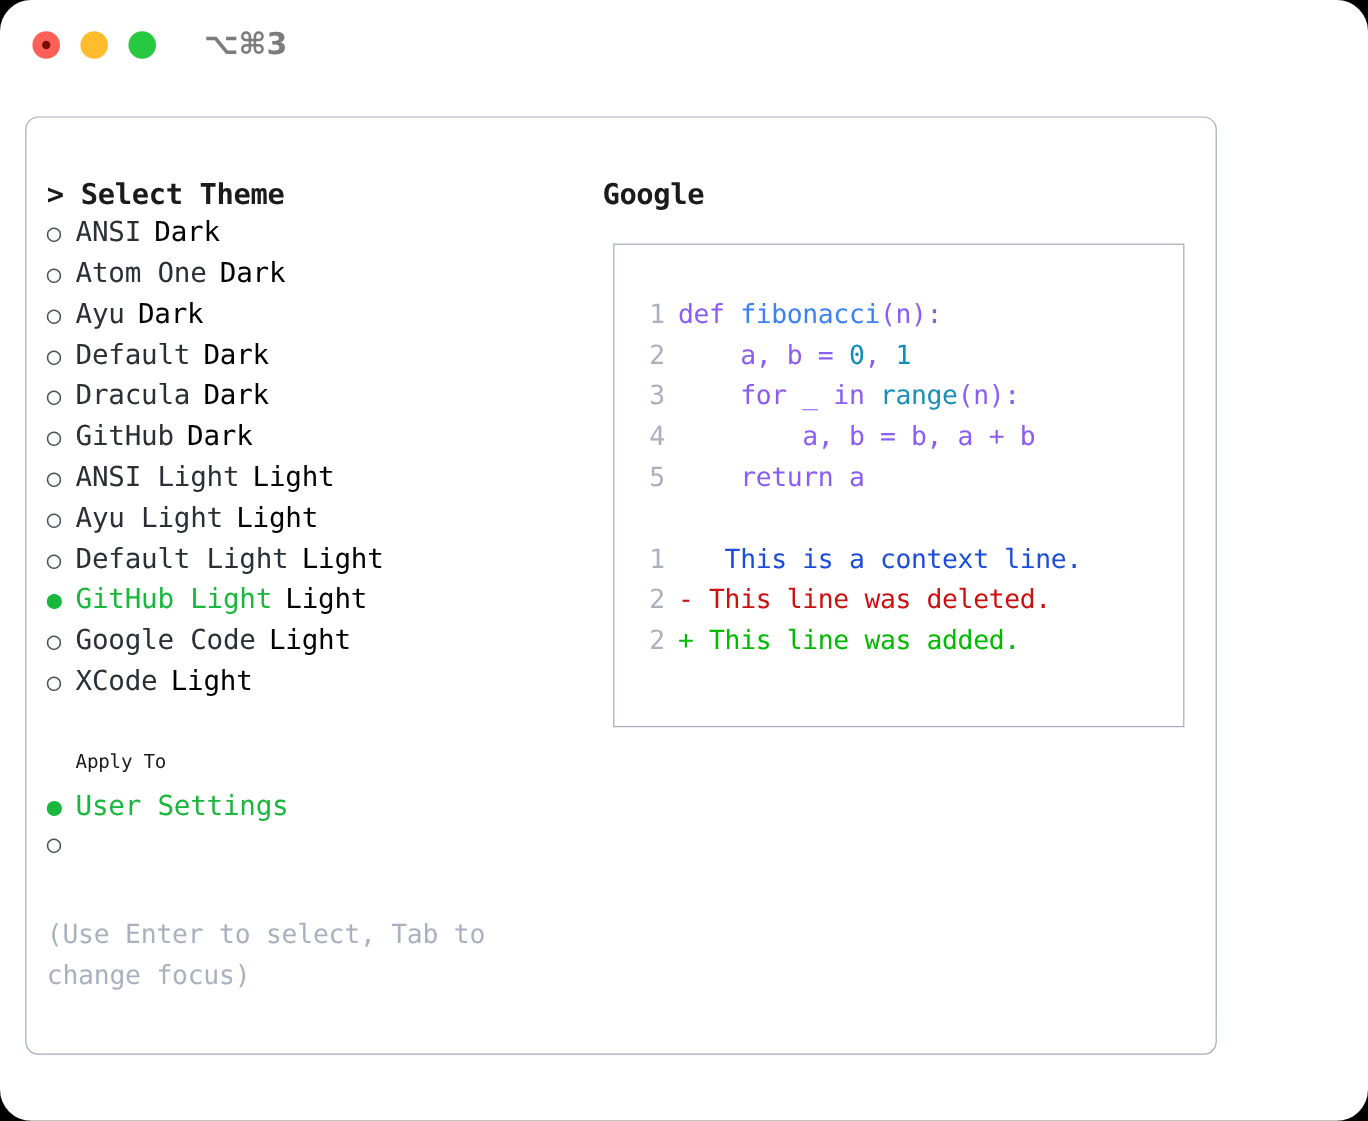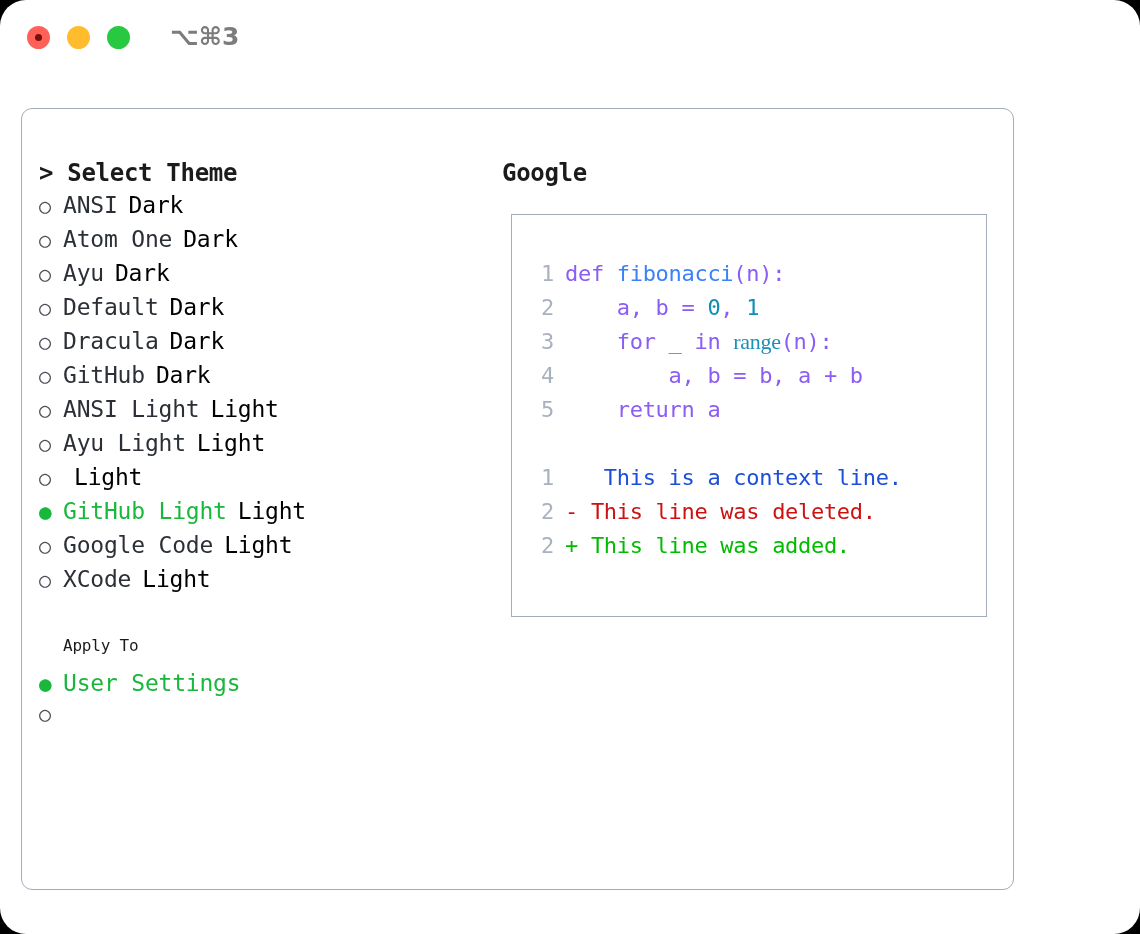--- a/index.html
+++ b/index.html
@@ -73,21 +73,20 @@
   .card {
     position: absolute;
     left: 21px;
     top: 97px;
     width: 993px;
     height: 782px;
     border: 1.6px solid #a3acbb;
     border-radius: 11px;
     box-sizing: border-box;
     background: #ffffff;
-    margin-top: 11px;
   }
 
   
   .left-pane {
     position: absolute;
     left: 17px;
     top: 50px;
     width: 460px;
   }
   .pane-title {
@@ -169,21 +168,21 @@
   .ln {
     width: 28px;
     flex: 0 0 28px;
     text-align: right;
     color: #a9b1bf;
     margin-right: 11px;
   }
   .tok-plain { color: #8b5cf6; }
   .tok-fn { color: #3b82f6; }
   .tok-num { color: #0d8eb8; }
-  .tok-builtin { color: #1b8fb5; font-family: Liberation Serif, serif; }
+  .tok-builtin { color: #1b8fb5; }
   .diff-context { color: #1d4ed8; }
   .diff-del { color: #cc1111; }
   .diff-add { color: #00bb00; }
   .blank-line { height: 34px; }
 </style>
 </head>
 <body>
 
 <div class="window">
 
@@ -203,33 +202,34 @@
 
       <div class="opt-list" id="theme-options">
           <div class="opt"><span class="bullet">○</span><span class="opt-label">ANSI</span><span class="opt-variant">Dark</span></div>
           <div class="opt"><span class="bullet">○</span><span class="opt-label">Atom One</span><span class="opt-variant">Dark</span></div>
           <div class="opt"><span class="bullet">○</span><span class="opt-label">Ayu</span><span class="opt-variant">Dark</span></div>
           <div class="opt"><span class="bullet">○</span><span class="opt-label">Default</span><span class="opt-variant">Dark</span></div>
           <div class="opt"><span class="bullet">○</span><span class="opt-label">Dracula</span><span class="opt-variant">Dark</span></div>
           <div class="opt"><span class="bullet">○</span><span class="opt-label">GitHub</span><span class="opt-variant">Dark</span></div>
           <div class="opt"><span class="bullet">○</span><span class="opt-label">ANSI Light</span><span class="opt-variant">Light</span></div>
           <div class="opt"><span class="bullet">○</span><span class="opt-label">Ayu Light</span><span class="opt-variant">Light</span></div>
-          <div class="opt"><span class="bullet">○</span><span class="opt-variant">Light</span></div>
+          <div class="opt"><span class="bullet">○</span><span class="opt-label">Default Light</span><span class="opt-variant">Light</span></div>
           <div class="opt selected"><span class="bullet sel">●</span><span class="opt-label">GitHub Light</span><span class="opt-variant">Light</span></div>
           <div class="opt"><span class="bullet">○</span><span class="opt-label">Google Code</span><span class="opt-variant">Light</span></div>
           <div class="opt"><span class="bullet">○</span><span class="opt-label">XCode</span><span class="opt-variant">Light</span></div>
         </div>
 
       <div class="section-gap"></div>
       <div class="section-label">Apply To</div>
       <div class="opt-list" id="apply-options">
           <div class="opt selected"><span class="bullet sel">●</span><span class="opt-label">User Settings</span></div>
           <div class="opt"><span class="bullet">○</span></div>
         </div>
 
+      <div class="hint">(Use Enter to select, Tab to change focus)</div>
     </div>
 
     <div class="right-pane">
       <div class="pane-title">Google</div>
       <div class="preview-box">
         <div class="code" id="code-block"><div class="code-line"><span class="ln">1</span><span><span class="tok-plain">def </span><span class="tok-fn">fibonacci</span><span class="tok-plain">(n):</span></span></div><div class="code-line"><span class="ln">2</span><span><span class="tok-plain">    a, b = </span><span class="tok-num">0</span><span class="tok-plain">, </span><span class="tok-num">1</span></span></div><div class="code-line"><span class="ln">3</span><span><span class="tok-plain">    for _ in </span><span class="tok-builtin">range</span><span class="tok-plain">(n):</span></span></div><div class="code-line"><span class="ln">4</span><span><span class="tok-plain">        a, b = b, a + b</span></span></div><div class="code-line"><span class="ln">5</span><span><span class="tok-plain">    return a</span></span></div><div class="blank-line"></div><div class="code-line"><span class="ln">1</span><span class="diff-context"> </span><span class="diff-context">  This is a context line.</span></div><div class="code-line"><span class="ln">2</span><span class="diff-del">-</span><span class="diff-del"> This line was deleted.</span></div><div class="code-line"><span class="ln">2</span><span class="diff-add">+</span><span class="diff-add"> This line was added.</span></div></div>
       </div>
     </div>
 
   </div>

